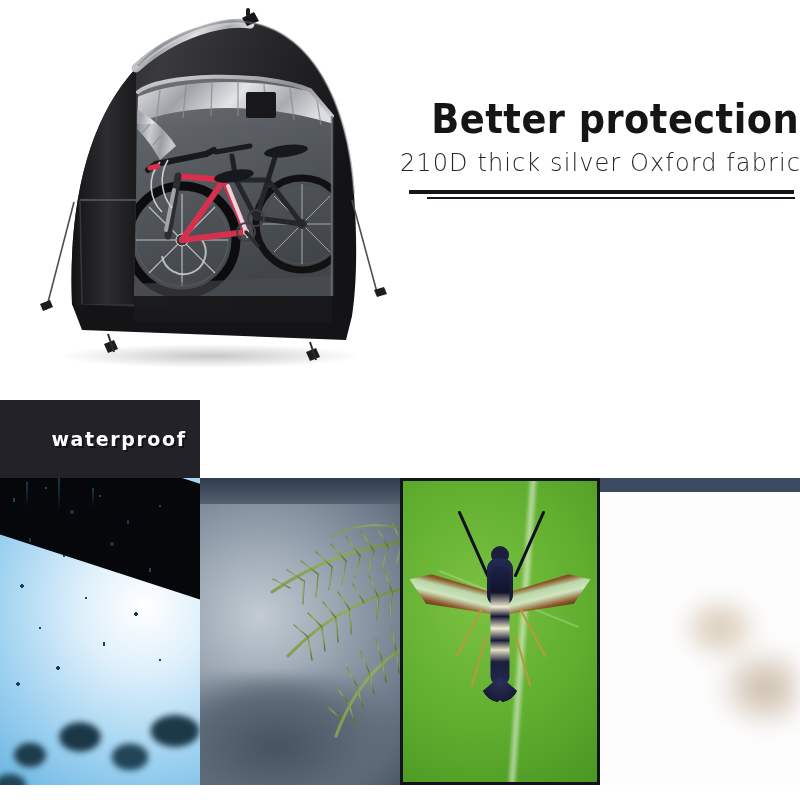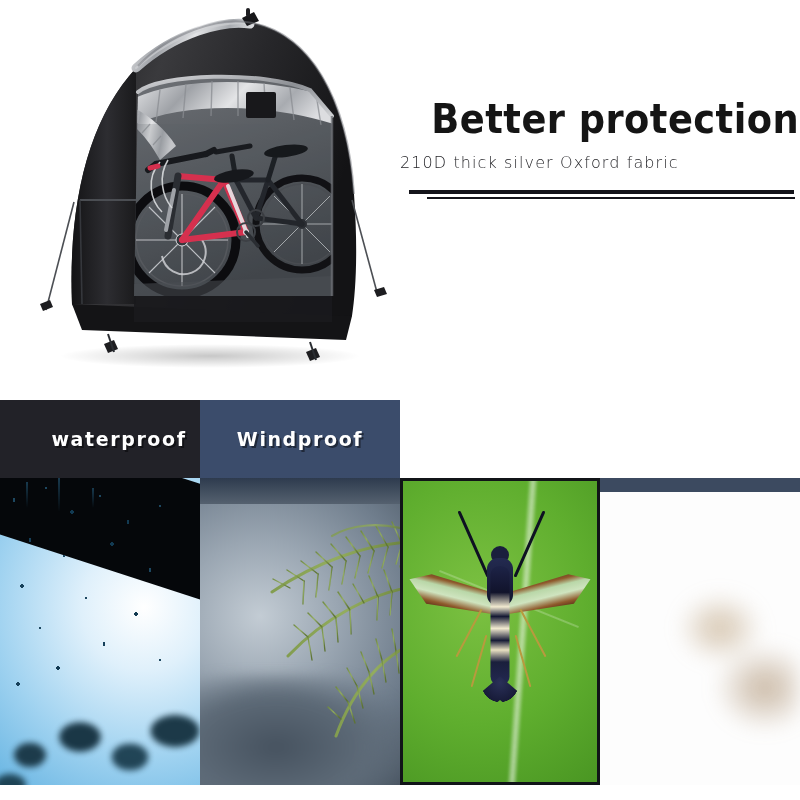--- a/index.html
+++ b/index.html
@@ -25,21 +25,21 @@
     color:#151515;
     letter-spacing:0.5px;
     transform:scaleX(0.92);
     transform-origin:right center;
     white-space:nowrap;
   }
   .subhead{
     margin-top:9px;
     font-family:"DejaVu Sans", sans-serif;
     font-weight:300;
-    font-size:16px;
+    font-size:24px;
     line-height:24px;
     color:#26262a;
     letter-spacing:1.1px;
     white-space:nowrap;
   }
   .rule-a{position:absolute;left:409px;top:190px;width:385px;height:4px;background:#14141a;}
   .rule-b{position:absolute;left:427px;top:197px;width:368px;height:2px;background:#14141a;}
 
   
   .band{position:absolute;left:0;top:400px;width:800px;height:78px;display:flex;}
@@ -381,23 +381,20 @@
       <div class="subhead">210D thick silver Oxford fabric</div>
     </div>
     <div class="rule-a"></div>
     <div class="rule-b"></div>
   </div>
 
   <div class="band">
     <div class="band-cell dark">
       <span class="band-label">waterproof</span>
     </div>
-    <div class="band-cell blue">
-      <span class="band-label">Windproof</span>
-    </div>
   </div>
 
   <div class="strip">
 
     <div class="shot">
       <div class="sky"></div>
       <div class="foliage"></div>
       <div class="eave"></div>
       <div class="drops"></div>
       <div class="streaks"></div>

